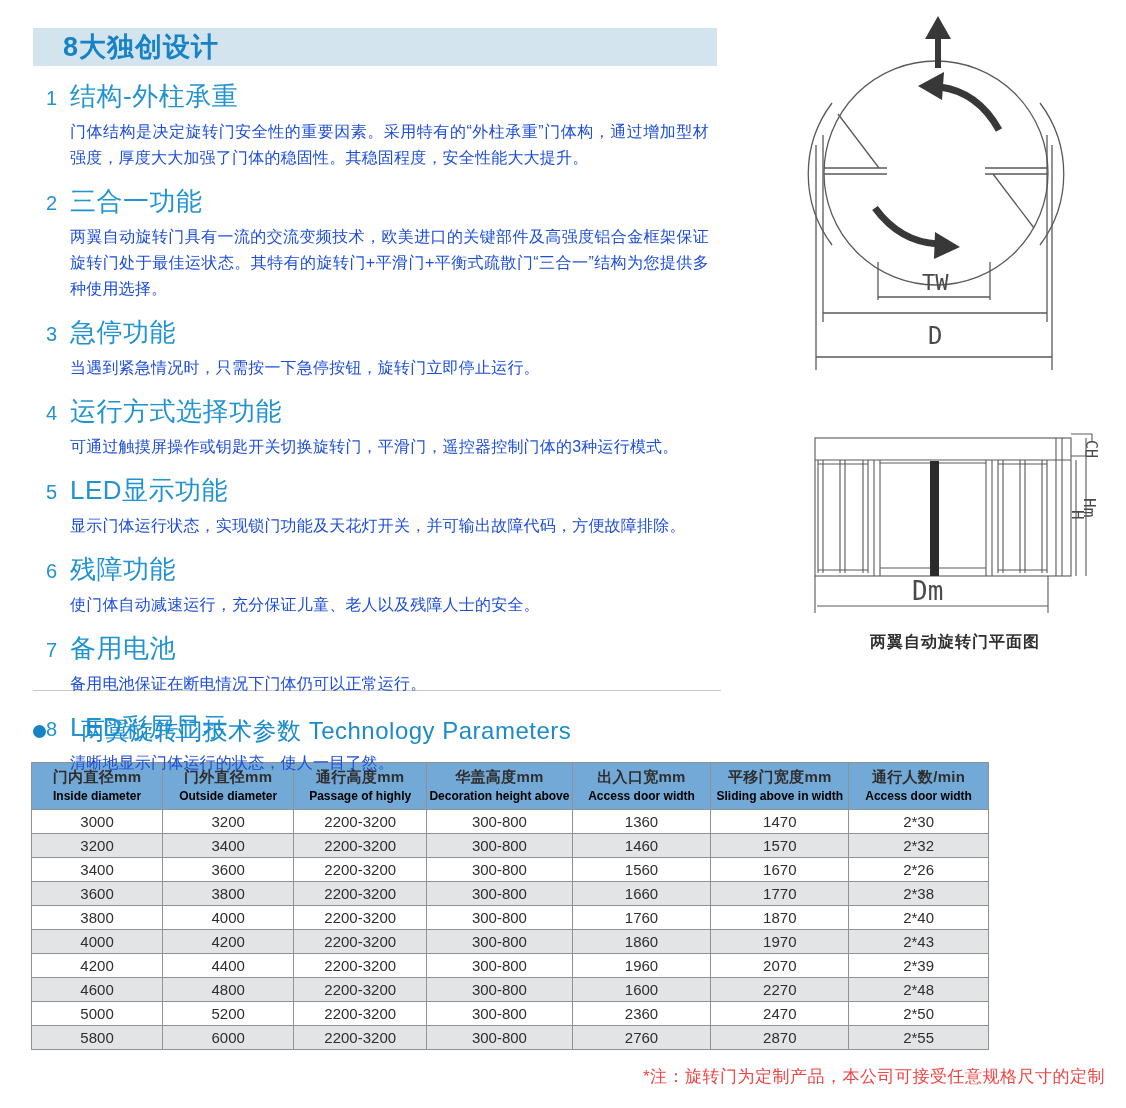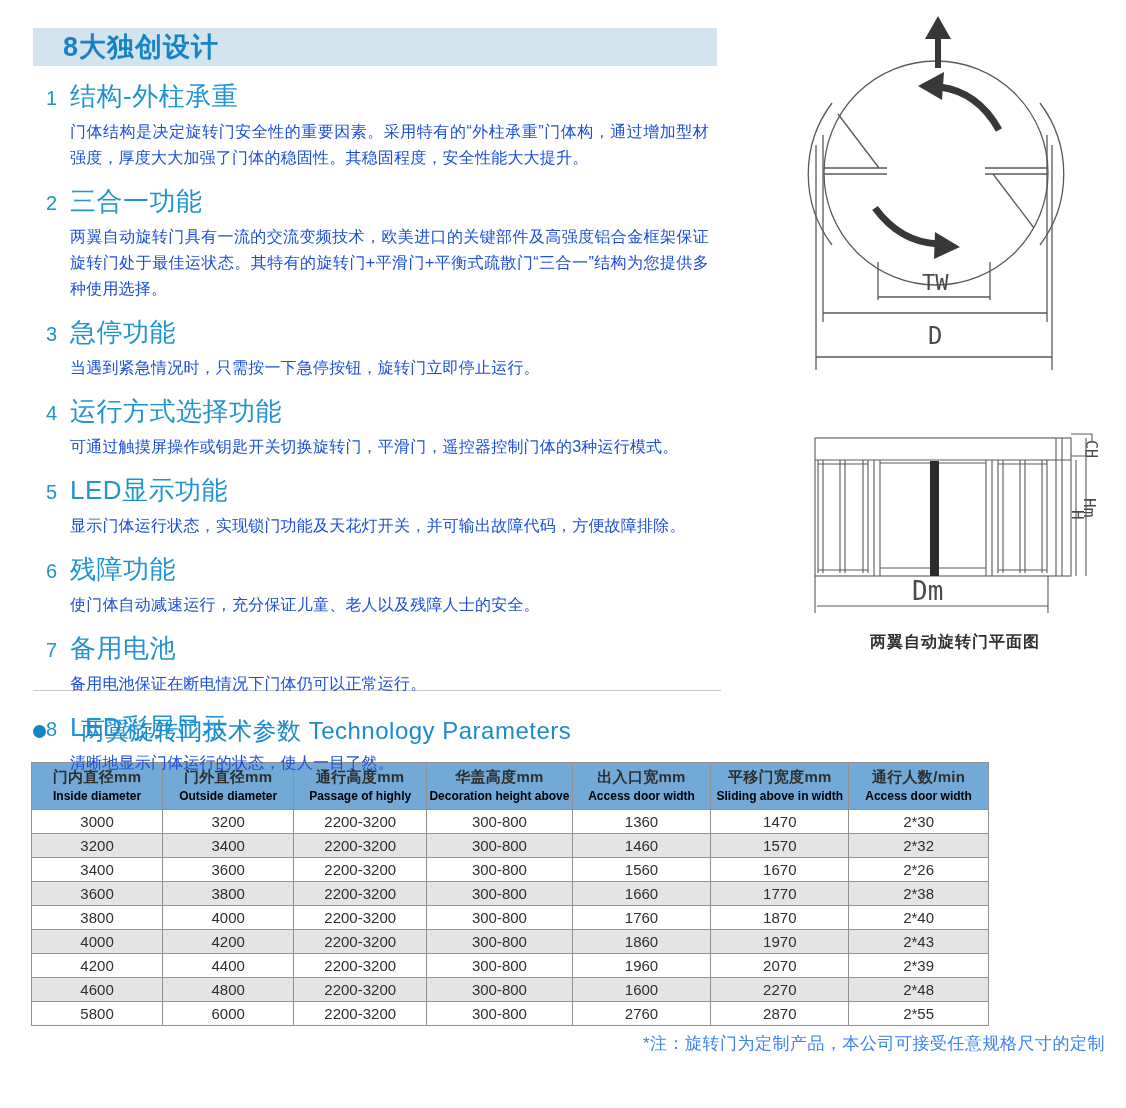--- a/index.html
+++ b/index.html
@@ -45,22 +45,22 @@
     border-collapse:collapse; table-layout:fixed;
   }
   table.params th, table.params td { border:1px solid #919191; text-align:center; }
   table.params thead th { background:#72a9d6; padding:5px 0 6px 0; }
   table.params thead .zh { font-size:15px; color:#2e2e2e; letter-spacing:0.3px; }
   table.params thead .en { font-size:12px; color:#000000; margin-top:2px; }
   table.params td { height:24px; font-size:15px; color:#2e2e2e; }
   table.params tbody tr:nth-child(even) td { background:#e3e4e6; }
 
   .note {
-    margin:6px 21px 0 0; text-align:right;
-    font-size:17px; color:#3b82f6; letter-spacing:0.5px;
+    margin:15px 21px 0 0; text-align:right;
+    font-size:17px; color:#ef4444; letter-spacing:0.5px;
   }
 </style>
 </head>
 <body>
 
 <div class="page">
 
   <div class="top">
 
     <div class="left-col">
@@ -318,20 +318,29 @@
         <tr>
           <td>4600</td>
           <td>4800</td>
           <td>2200-3200</td>
           <td>300-800</td>
           <td>1600</td>
           <td>2270</td>
           <td>2*48</td>
         </tr>
         <tr>
+          <td>5000</td>
+          <td>5200</td>
+          <td>2200-3200</td>
+          <td>300-800</td>
+          <td>2360</td>
+          <td>2470</td>
+          <td>2*50</td>
+        </tr>
+        <tr>
           <td>5800</td>
           <td>6000</td>
           <td>2200-3200</td>
           <td>300-800</td>
           <td>2760</td>
           <td>2870</td>
           <td>2*55</td>
         </tr>
       </tbody>
   </table>

